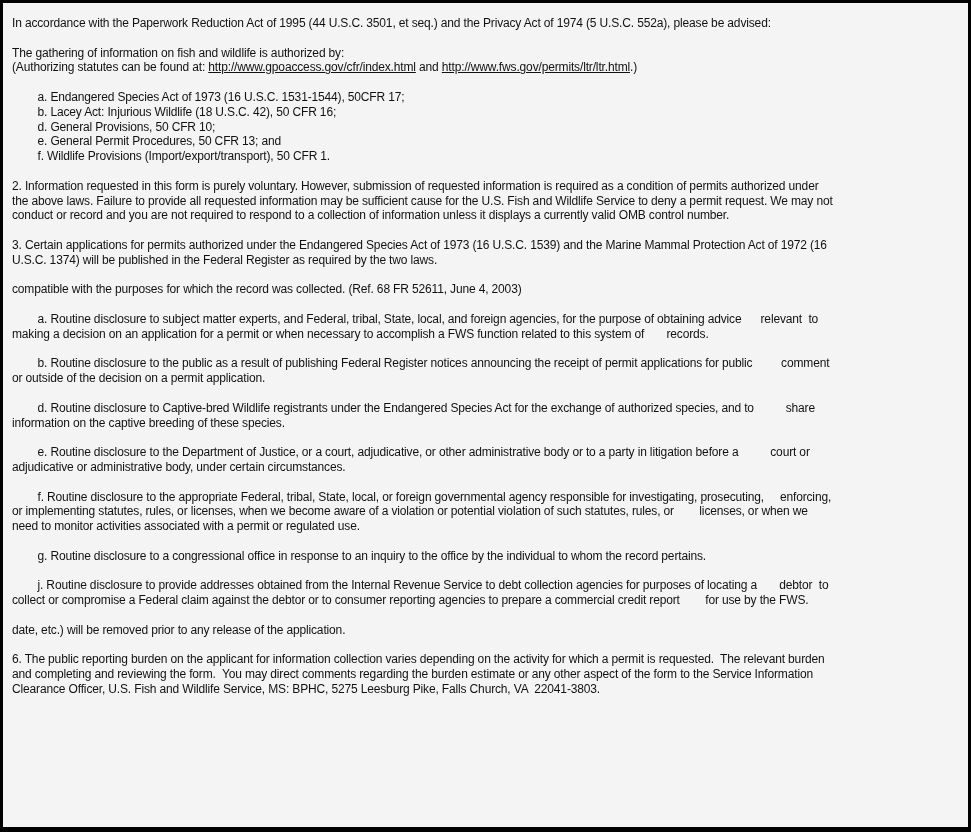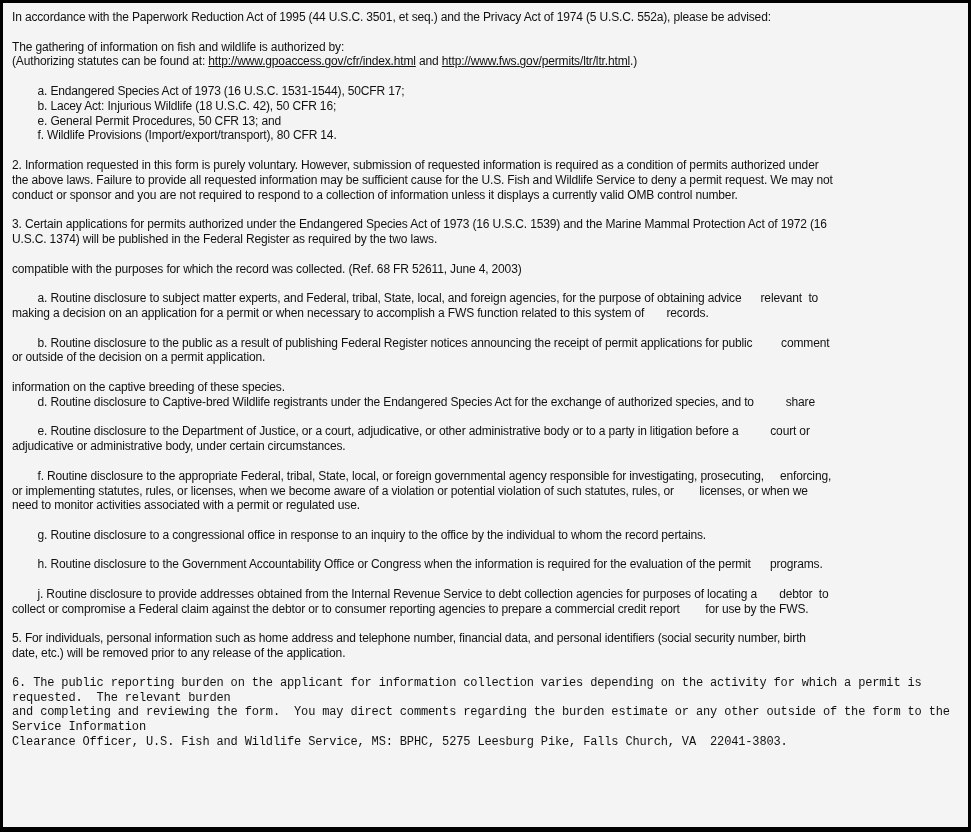--- a/index.html
+++ b/index.html
@@ -7,34 +7,33 @@
     padding: 0;
     background: #ffffff;
   }
   .notice-page {
     width: 971px;
     height: 832px;
     box-sizing: border-box;
     background: #f4f4f4;
     border: 3px solid #000000;
     border-bottom-width: 5px;
-    padding: 7px 9px 4px 9px;
+    padding: 13px 9px 4px 9px;
     overflow: hidden;
     font-family: "Liberation Sans", sans-serif;
     font-size: 12px;
     line-height: 14.8px;
     letter-spacing: -0.15px;
     color: #111111;
   }
   .para {
     margin: 0 0 14.8px 0;
   }
   .para:last-child {
     margin-bottom: 17px;
-    font-family: Liberation Mono, monospace;
   }
   .line {
     white-space: pre-wrap;
     min-height: 14.8px;
   }
   .link {
     text-decoration: underline;
     color: inherit;
     cursor: pointer;
   }
@@ -47,69 +46,66 @@
       <div class="para">
         <div class="line">In accordance with the Paperwork Reduction Act of 1995 (44 U.S.C. 3501, et seq.) and the Privacy Act of 1974 (5 U.S.C. 552a), please be advised:</div>
       </div>
       <div class="para">
         <div class="line">The gathering of information on fish and wildlife is authorized by:</div>
         <div class="line"><span>(Authorizing statutes can be found at: </span><span class="link">http://www.gpoaccess.gov/cfr/index.html</span><span> and </span><span class="link">http://www.fws.gov/permits/ltr/ltr.html</span><span>.)</span></div>
       </div>
       <div class="para">
         <div class="line">        a. Endangered Species Act of 1973 (16 U.S.C. 1531-1544), 50CFR 17;</div>
         <div class="line">        b. Lacey Act: Injurious Wildlife (18 U.S.C. 42), 50 CFR 16;</div>
+        <div class="line">        d. General Provisions, 50 CFR 10;</div>
         <div class="line">        e. General Permit Procedures, 50 CFR 13; and</div>
-        <div class="line">        f. Wildlife Provisions (Import/export/transport), 80 CFR 14.</div>
+        <div class="line">        f. Wildlife Provisions (Import/export/transport), 50 CFR 1.</div>
       </div>
       <div class="para">
         <div class="line">2. Information requested in this form is purely voluntary. However, submission of requested information is required as a condition of permits authorized under</div>
         <div class="line">the above laws. Failure to provide all requested information may be sufficient cause for the U.S. Fish and Wildlife Service to deny a permit request. We may not</div>
-        <div class="line">conduct or sponsor and you are not required to respond to a collection of information unless it displays a currently valid OMB control number.</div>
+        <div class="line">conduct or record and you are not required to respond to a collection of information unless it displays a currently valid OMB control number.</div>
       </div>
       <div class="para">
         <div class="line">3. Certain applications for permits authorized under the Endangered Species Act of 1973 (16 U.S.C. 1539) and the Marine Mammal Protection Act of 1972 (16</div>
         <div class="line">U.S.C. 1374) will be published in the Federal Register as required by the two laws.</div>
       </div>
       <div class="para">
         <div class="line">compatible with the purposes for which the record was collected. (Ref. 68 FR 52611, June 4, 2003)</div>
       </div>
       <div class="para">
         <div class="line">        a. Routine disclosure to subject matter experts, and Federal, tribal, State, local, and foreign agencies, for the purpose of obtaining advice      relevant  to</div>
         <div class="line">making a decision on an application for a permit or when necessary to accomplish a FWS function related to this system of       records.</div>
       </div>
       <div class="para">
         <div class="line">        b. Routine disclosure to the public as a result of publishing Federal Register notices announcing the receipt of permit applications for public         comment</div>
         <div class="line">or outside of the decision on a permit application.</div>
       </div>
       <div class="para">
+        <div class="line">        d. Routine disclosure to Captive-bred Wildlife registrants under the Endangered Species Act for the exchange of authorized species, and to          share</div>
         <div class="line">information on the captive breeding of these species.</div>
-        <div class="line">        d. Routine disclosure to Captive-bred Wildlife registrants under the Endangered Species Act for the exchange of authorized species, and to          share</div>
       </div>
       <div class="para">
         <div class="line">        e. Routine disclosure to the Department of Justice, or a court, adjudicative, or other administrative body or to a party in litigation before a          court or</div>
         <div class="line">adjudicative or administrative body, under certain circumstances.</div>
       </div>
       <div class="para">
         <div class="line">        f. Routine disclosure to the appropriate Federal, tribal, State, local, or foreign governmental agency responsible for investigating, prosecuting,     enforcing,</div>
         <div class="line">or implementing statutes, rules, or licenses, when we become aware of a violation or potential violation of such statutes, rules, or        licenses, or when we</div>
         <div class="line">need to monitor activities associated with a permit or regulated use.</div>
       </div>
       <div class="para">
         <div class="line">        g. Routine disclosure to a congressional office in response to an inquiry to the office by the individual to whom the record pertains.</div>
       </div>
       <div class="para">
-        <div class="line">        h. Routine disclosure to the Government Accountability Office or Congress when the information is required for the evaluation of the permit      programs.</div>
-      </div>
-      <div class="para">
         <div class="line">        j. Routine disclosure to provide addresses obtained from the Internal Revenue Service to debt collection agencies for purposes of locating a       debtor  to</div>
         <div class="line">collect or compromise a Federal claim against the debtor or to consumer reporting agencies to prepare a commercial credit report        for use by the FWS.</div>
       </div>
       <div class="para">
-        <div class="line">5. For individuals, personal information such as home address and telephone number, financial data, and personal identifiers (social security number, birth</div>
         <div class="line">date, etc.) will be removed prior to any release of the application.</div>
       </div>
       <div class="para">
         <div class="line">6. The public reporting burden on the applicant for information collection varies depending on the activity for which a permit is requested.  The relevant burden</div>
-        <div class="line">and completing and reviewing the form.  You may direct comments regarding the burden estimate or any other outside of the form to the Service Information</div>
+        <div class="line">and completing and reviewing the form.  You may direct comments regarding the burden estimate or any other aspect of the form to the Service Information</div>
         <div class="line">Clearance Officer, U.S. Fish and Wildlife Service, MS: BPHC, 5275 Leesburg Pike, Falls Church, VA  22041-3803.</div>
       </div>
     </div>
 </div>
 
 </body></html>

